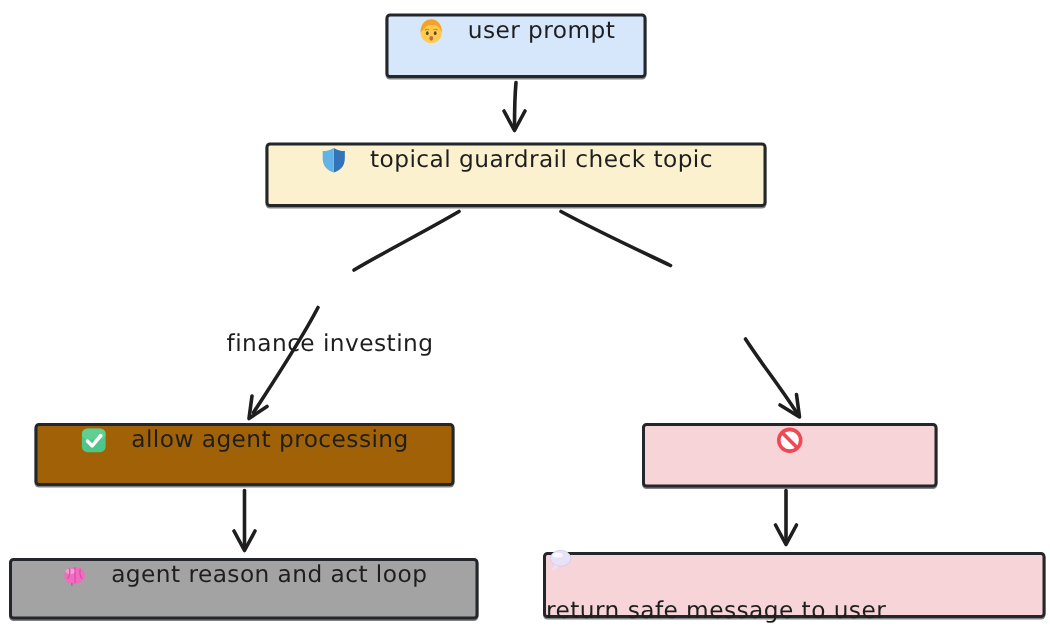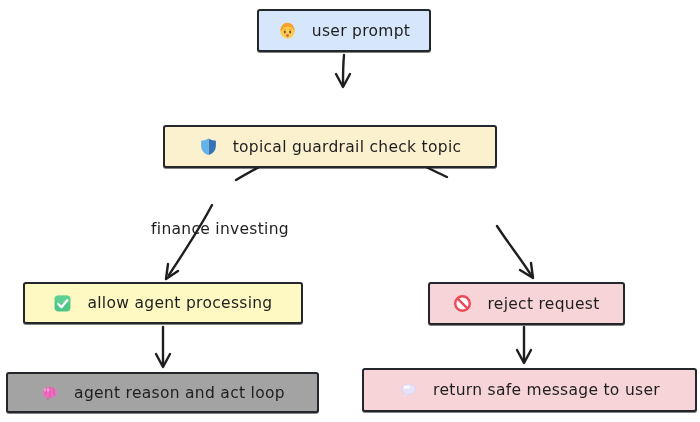--- a/index.html
+++ b/index.html
@@ -2,21 +2,21 @@
 <html><head>
 <meta charset="utf-8">
 <style>
   html,body{margin:0;padding:0;background:#ffffff;}
   .canvas{
     position:relative;width:700px;height:422px;background:#ffffff;overflow:hidden;
     font-family:"DejaVu Sans",sans-serif;color:#1e1e1e;
   }
   .arrows{position:absolute;inset:0;pointer-events:none;}
   .node{
-    position:absolute;display:flex;align-items:center;justify-content:center;gap:15px;
+    position:absolute;display:flex;align-items:flex-start;justify-content:center;gap:15px;
     border:2.4px solid #23262b;border-radius:3px;box-sizing:border-box;
     font-size:15.5px;letter-spacing:.3px;white-space:nowrap;
     box-shadow:0 1px 0 rgba(30,30,30,.55);
   }
   .node .icon{display:flex;align-items:center;}
   .node .icon svg{width:19px;height:19px;display:block;}
   .edge-label{
     position:absolute;font-size:15.5px;letter-spacing:.3px;text-align:center;line-height:24px;
   }
   .lbl{display:inline-block;}
@@ -57,70 +57,69 @@
         <ellipse cx="13" cy="21" rx="1.7" ry="2.5" fill="#5c4033"></ellipse>
         <ellipse cx="23" cy="21" rx="1.7" ry="2.5" fill="#5c4033"></ellipse>
         <path d="M10.5,17 C11.5,16 13.5,16 14.7,16.8" stroke="#c98629" stroke-width="1.4" fill="none" stroke-linecap="round"></path>
         <path d="M21.3,16.8 C22.5,16 24.5,16 25.5,17" stroke="#c98629" stroke-width="1.4" fill="none" stroke-linecap="round"></path>
         <ellipse cx="18" cy="27.5" rx="2.4" ry="3" fill="#bf6952"></ellipse>
       </svg>
     </span>
     <span class="lbl">user prompt</span>
   </div>
 
-  <div class="node" style="left: 163px; top: 95px; width: 334px; height: 43px; background: rgb(252, 241, 206); margin-top: 30px;">
+  <div class="node" style="left: 177px; top: 95px; width: 334px; height: 43px; background: rgb(252, 241, 206);">
     <span class="icon">
       <svg viewBox="0 0 36 36">
         <path d="M18,3 C23,6 28,7 32,7 L32,16 C32,27 25,32 18,34 Z" fill="#3273b9"></path>
         <path d="M18,3 C13,6 8,7 4,7 L4,16 C4,27 11,32 18,34 Z" fill="#63b3e8"></path>
       </svg>
     </span>
     <span class="lbl">topical guardrail check topic</span>
   </div>
 
   <div class="edge-label" style="left:145px;top:181px;width:150px;margin-top:36px;">finance investing</div>
 
 
-  <div class="node" style="left: 23px; top: 282px; width: 280px; height: 42px; background: #fef9c3;">
+  <div class="node" style="left: 23px; top: 282px; width: 280px; height: 42px; background: #a16207;">
     <span class="icon">
       <svg viewBox="0 0 36 36">
         <rect x="3" y="3" width="30" height="30" rx="7" fill="#4ec688"></rect>
         <rect x="3" y="3" width="30" height="14" rx="7" fill="#6fd79a" opacity="0.55"></rect>
         <path d="M10,19 L16,25 L27,12" stroke="#ffffff" stroke-width="4.4" fill="none" stroke-linecap="round" stroke-linejoin="round"></path>
       </svg>
     </span>
     <span class="lbl">allow agent processing</span>
   </div>
 
   <div class="node" style="left: 428px; top: 282px; width: 197px; height: 43px; background: rgb(247, 212, 216);">
     <span class="icon">
       <svg viewBox="0 0 36 36">
         <circle cx="18" cy="18" r="13.8" fill="#ffffff" stroke="#ef4956" stroke-width="4.6"></circle>
         <line x1="9.2" y1="9.2" x2="26.8" y2="26.8" stroke="#ef4956" stroke-width="4.6"></line>
       </svg>
     </span>
-    <span class="lbl">reject request</span>
   </div>
 
   <div class="node" style="left: 6px; top: 372px; width: 313px; height: 41px; background: #a3a3a3;">
     <span class="icon">
       <svg viewBox="0 0 36 36">
         <path d="M6,22 C3.5,14.5 10,7.5 18,7.5 C26,7.5 32.5,12.5 31.5,19.5
                  C30.5,26 24,28.5 18,28.5 C12,28.5 8,27.5 6,22 Z" fill="#ef6cbf"></path>
         <ellipse cx="13.5" cy="13" rx="6.5" ry="3.6" fill="#f9a2db" opacity="0.85"></ellipse>
         <path d="M12,9.5 C13,13.5 12,18.5 10,22" stroke="#d94fa8" stroke-width="1.6" fill="none" stroke-linecap="round"></path>
         <path d="M19,8.5 C19,14 19,21 19,27.5" stroke="#d94fa8" stroke-width="1.6" fill="none" stroke-linecap="round"></path>
         <path d="M25.5,10.5 C24.5,14.5 25.5,19 27.5,22" stroke="#d94fa8" stroke-width="1.6" fill="none" stroke-linecap="round"></path>
         <path d="M15,28.5 L15,31" stroke="#d94fa8" stroke-width="2" stroke-linecap="round"></path>
       </svg>
     </span>
     <span class="lbl">agent reason and act loop</span>
   </div>
 
-  <div class="node" style="left: 362px; top: 368px; width: 335px; height: 44px; background: rgb(247, 212, 216);">
+  <div class="node" style="left: 362px; top: 368px; width: 335px; height: 44px; background: rgb(247, 212, 216); flex-direction: column;">
     <span class="icon">
       <svg viewBox="0 0 36 36">
         <ellipse cx="18.5" cy="15.5" rx="13" ry="10" fill="#e7e2f7" stroke="#cfc7ee" stroke-width="1"></ellipse>
         <path d="M11,23.5 C10,27 8,29.5 5.5,31 C10,30.8 13.5,28.5 15.5,25.5 Z" fill="#e7e2f7"></path>
         <ellipse cx="14.5" cy="11.5" rx="6.5" ry="3.4" fill="#ffffff" opacity="0.75"></ellipse>
       </svg>
     </span>
     <span class="lbl">return safe message to user</span>
   </div>
 

